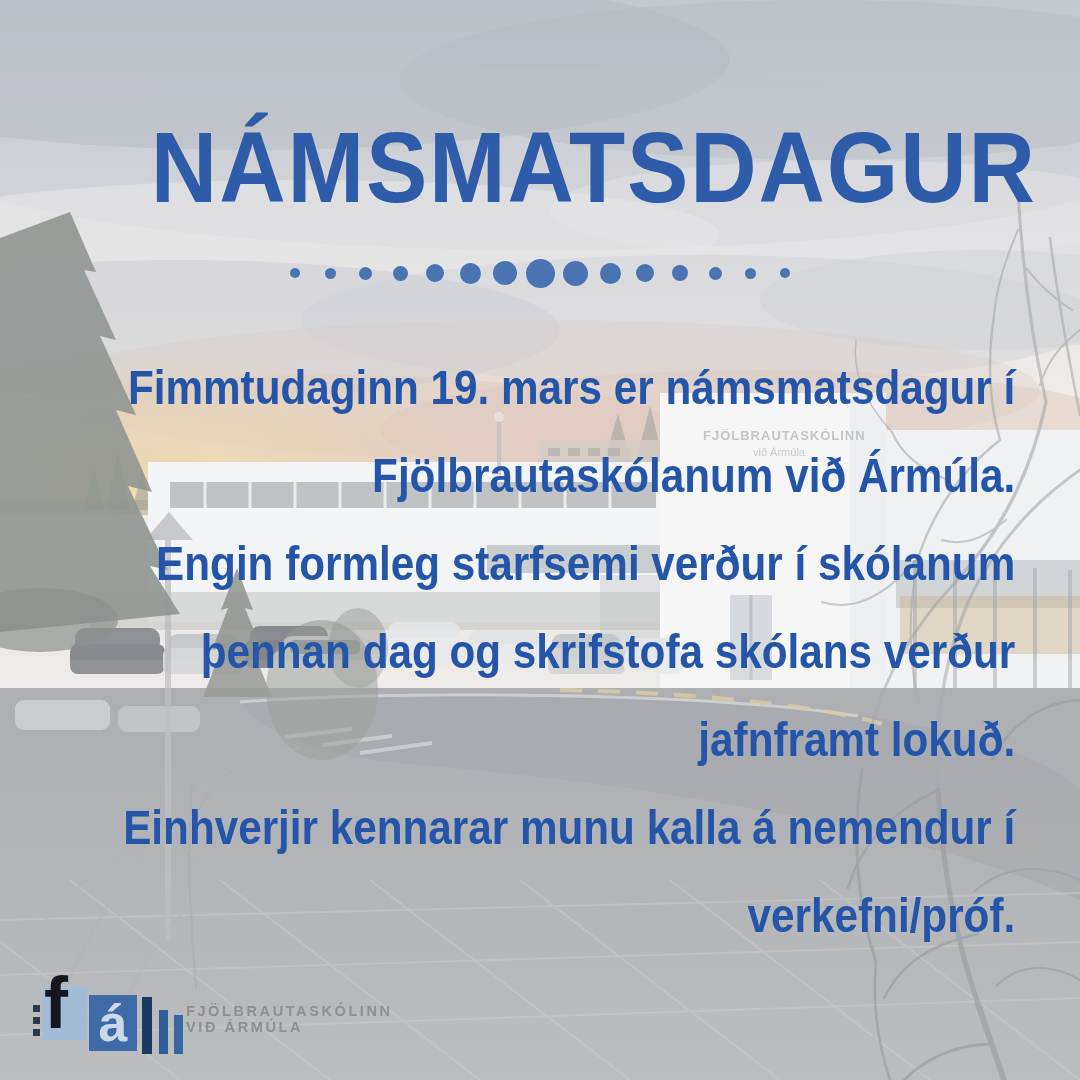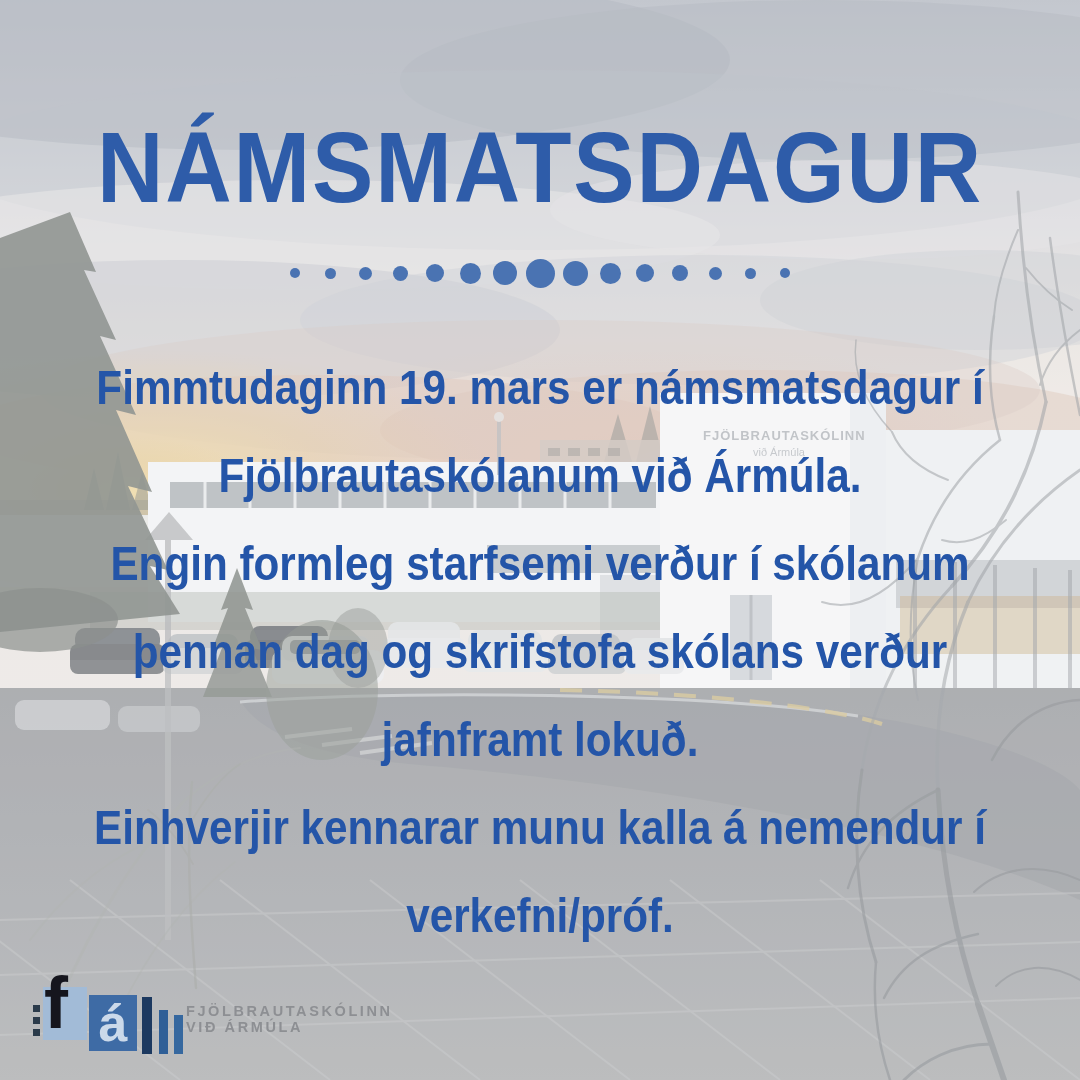--- a/index.html
+++ b/index.html
@@ -1,19 +1,19 @@
 <!DOCTYPE html>
 <html><head>
 <meta charset="utf-8">
 <style>
   html,body{margin:0;padding:0;background:#777;}
   .canvas{position:relative;width:1080px;height:1080px;overflow:hidden;
           background:#cfd0d4;font-family:"Liberation Sans",sans-serif;}
   .bg{position:absolute;inset:0;width:1080px;height:1080px;}
-  .content{position:absolute;inset:0;text-align:center;}
+  .content{position:absolute;inset:0;text-align:right;}
   .title{margin:112px 0 0 0;font-size:100px;line-height:110px;font-weight:bold;
          letter-spacing:2px;transform:scaleX(0.92);transform-origin:50% 50%;
          white-space:nowrap;}
   .dots{margin-top:36px;height:30px;display:flex;justify-content:center;align-items:center;}
   .dot-slot{width:35px;height:30px;display:flex;align-items:center;justify-content:center;}
   .dot{display:block;border-radius:50%;}
   .bodytext{margin-top:56px;font-size:48px;font-weight:bold;line-height:88px;
             transform:scaleX(0.88);transform-origin:50% 0;white-space:nowrap;}
   .bodytext .line{white-space:nowrap;}
   

